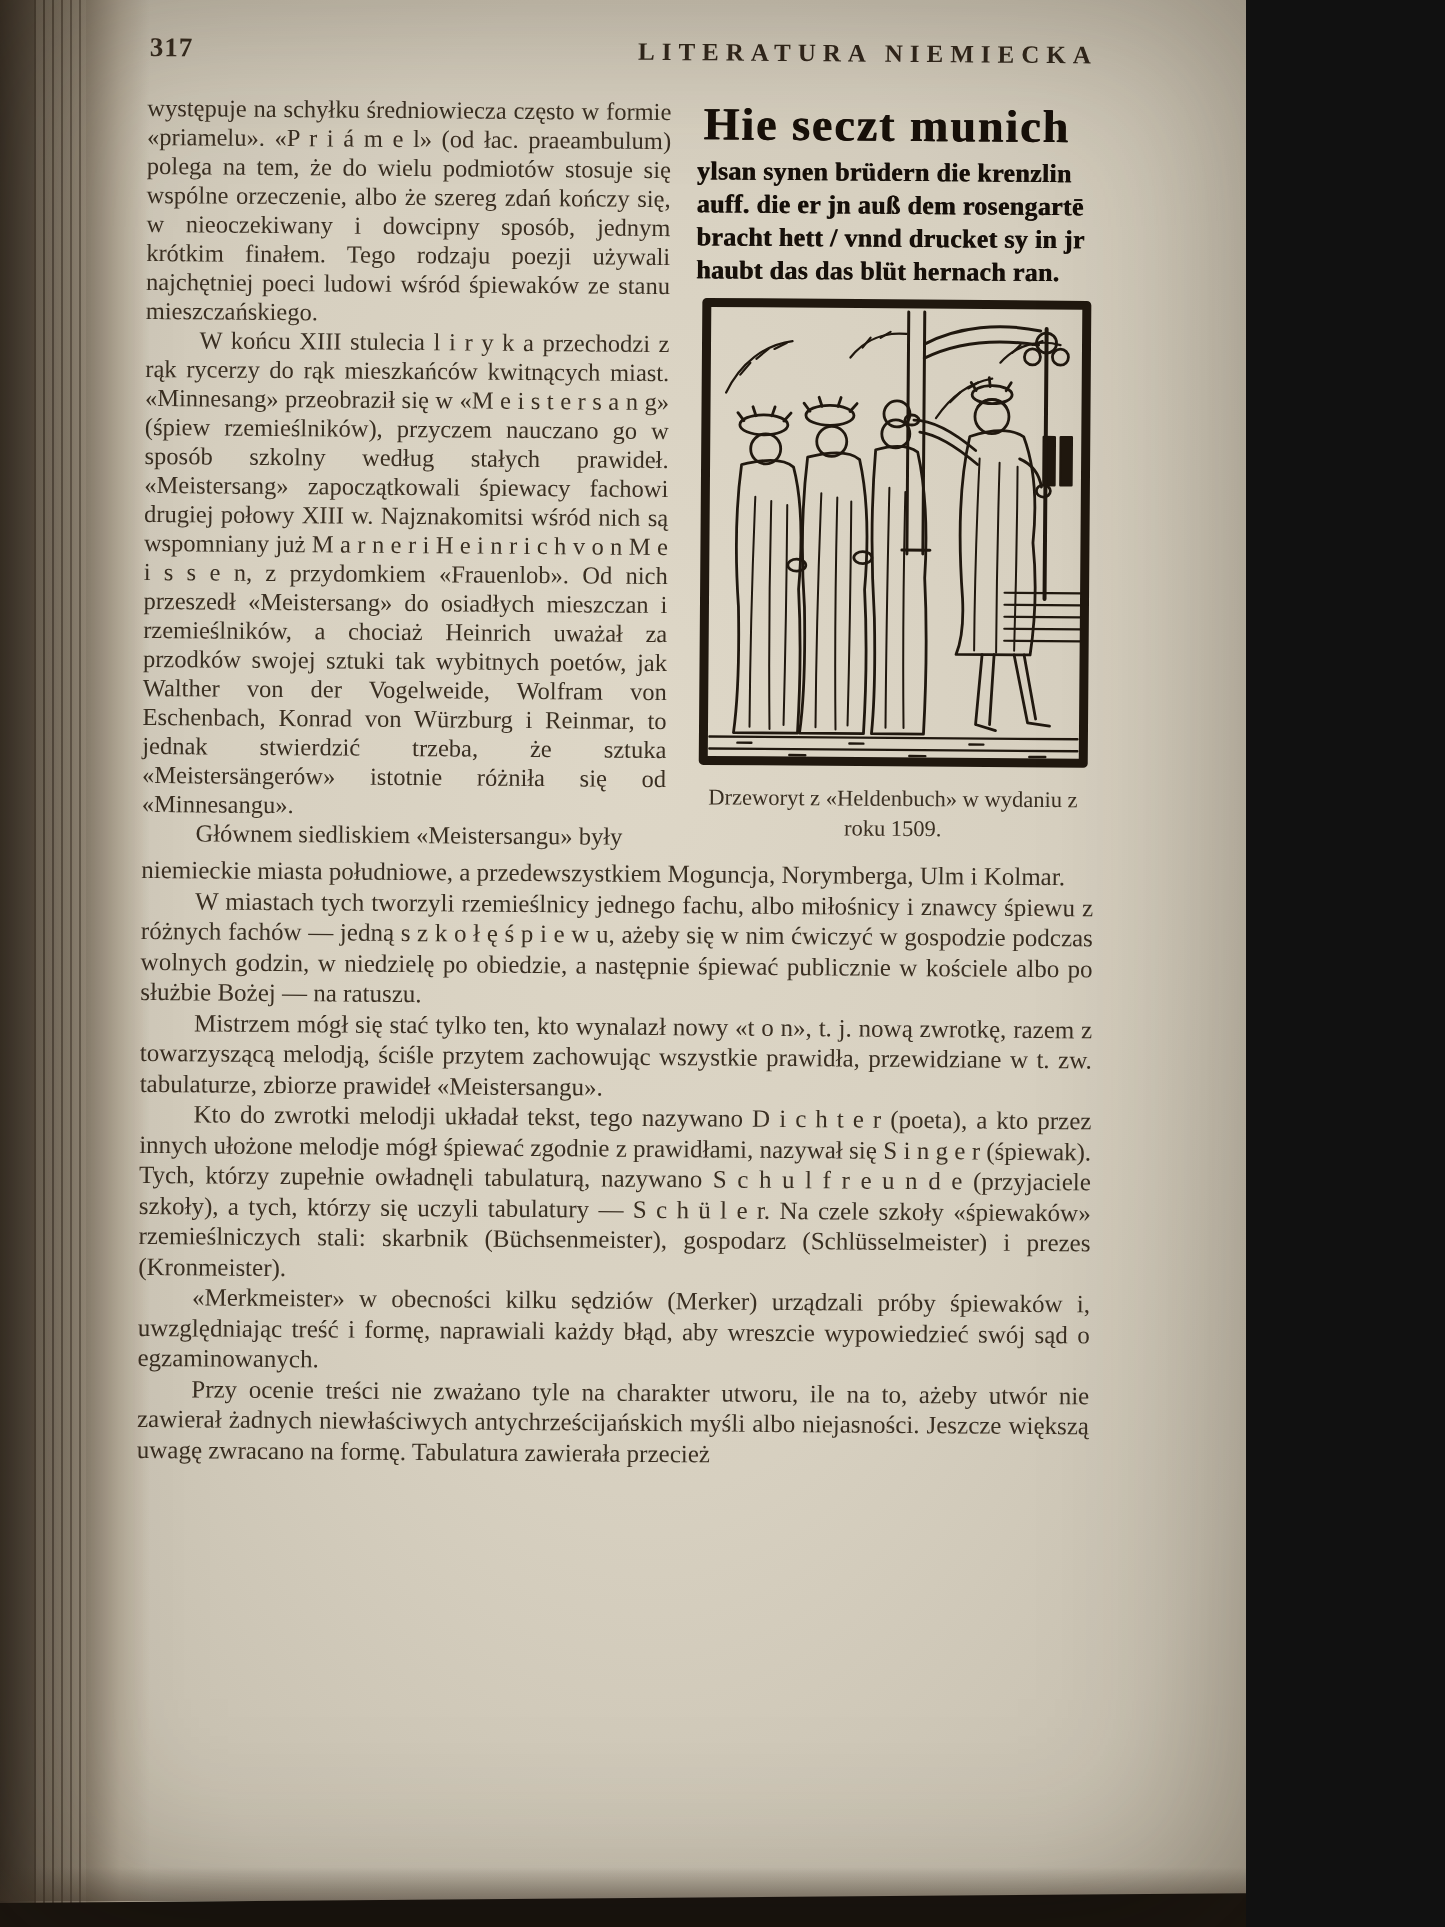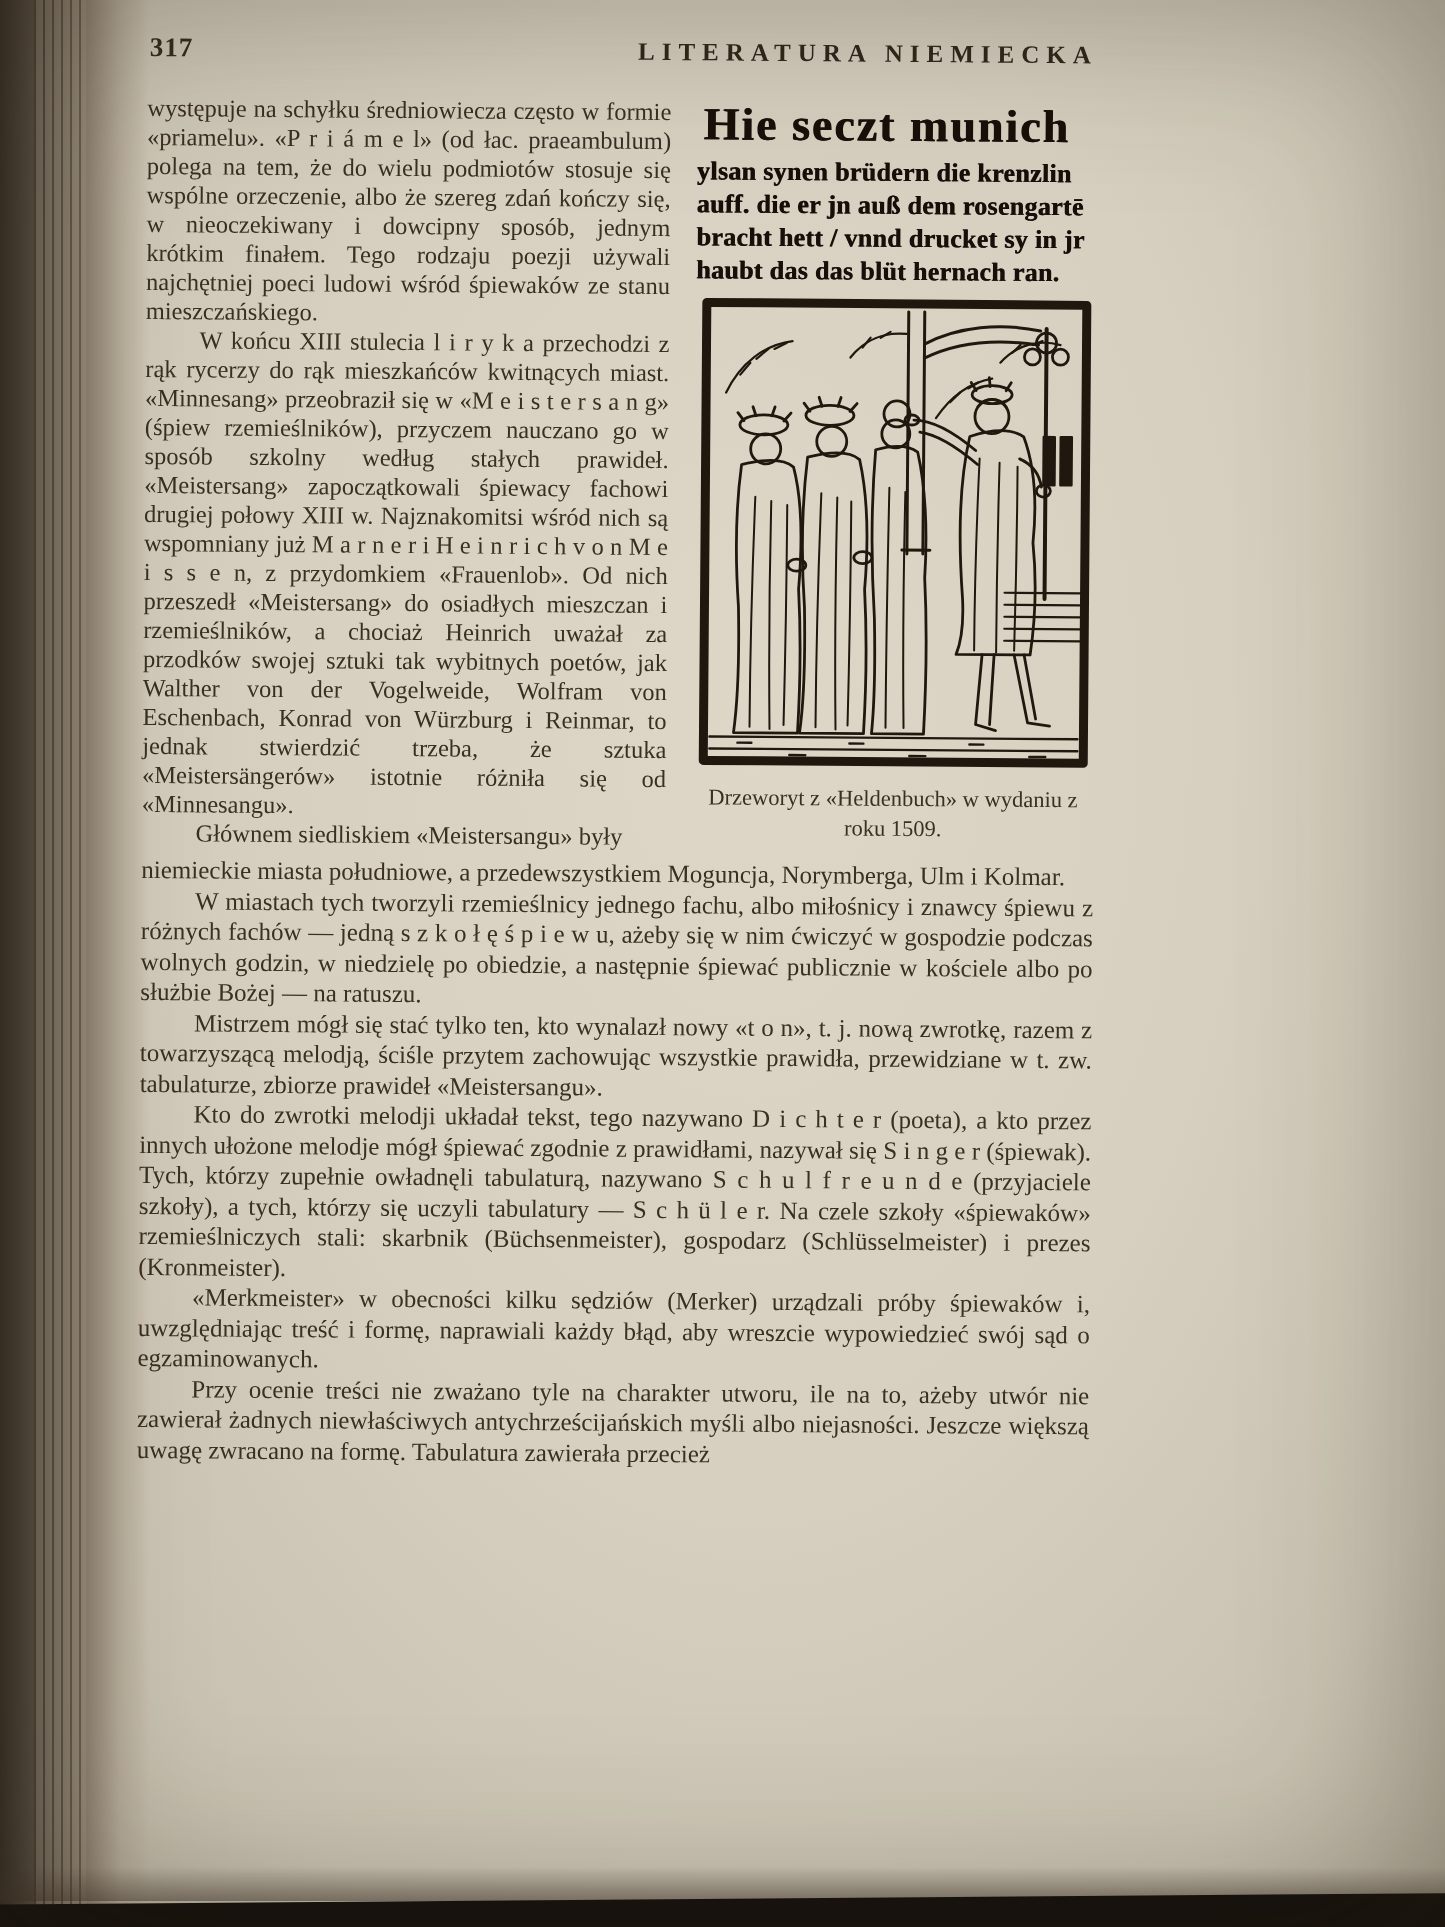--- a/index.html
+++ b/index.html
@@ -1,18 +1,18 @@
 <!DOCTYPE html>
 <html><head>
 <meta charset="utf-8">
 <style>
   html,body { margin:0; padding:0; background:#111; }
   .photo {
     position:relative;
-    width:1445px; height:1927px;
+    width:1246px; height:1927px;
     overflow:hidden;
     background:#d6cfbf;
     font-family:"Liberation Serif","DejaVu Serif",serif;
   }
   .surface {
     position:absolute; inset:0;
     background:radial-gradient(ellipse at 52% 38%, #ded7c7 0%, #d7d0c0 45%, #c9c2b2 78%, #b3ab9a 100%);
   }
   .vignette {
     position:absolute; inset:0; pointer-events:none; z-index:6;

